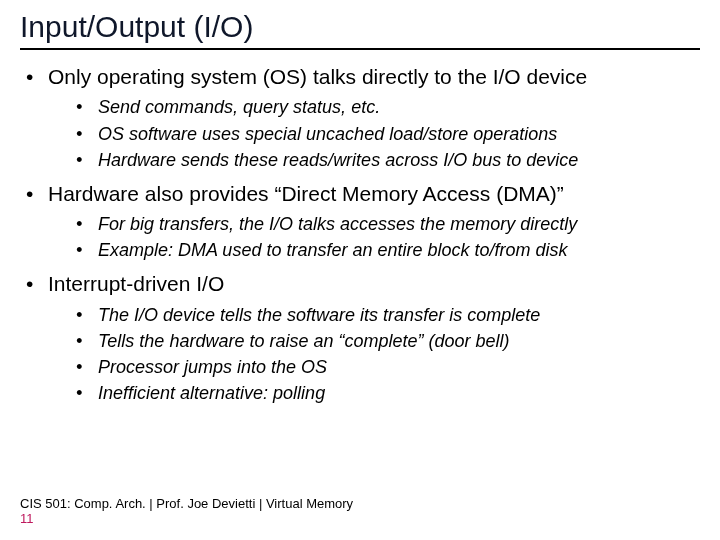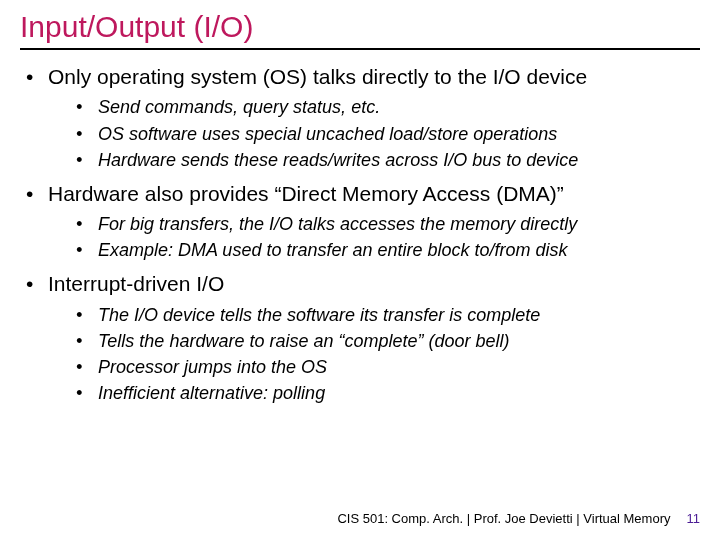--- a/index.html
+++ b/index.html
@@ -13,21 +13,21 @@
     overflow: hidden;
   }
   .slide {
     position: relative;
     width: 720px;
     height: 540px;
     box-sizing: border-box;
     padding: 10px 20px 0 20px;
   }
   .title {
-    color: #be185d;
+    color: #0f172a;
     font-size: 30px;
     font-weight: normal;
     border-bottom: 2px solid #000;
     padding-bottom: 4px;
     margin-bottom: 12px;
   }
   ul {
     list-style: none;
     margin: 0;
     padding: 0;
@@ -68,25 +68,25 @@
     font-size: 18px;
   }
   .footer {
     position: absolute;
     bottom: 14px;
     left: 20px;
     right: 20px;
     font-size: 13px;
     color: #000;
     display: flex;
-    justify-content: flex-end;
+    justify-content: space-between;
+    flex-direction: column;
   }
   .pagenum {
-    color: #4c1d95;
-    margin-left: 16px;
+    color: #be185d;
   }
 </style>
 </head>
 <body>
 
 <div class="slide">
 
   <div class="title">Input/Output (I/O)</div>
 
   <ul class="lvl1">

